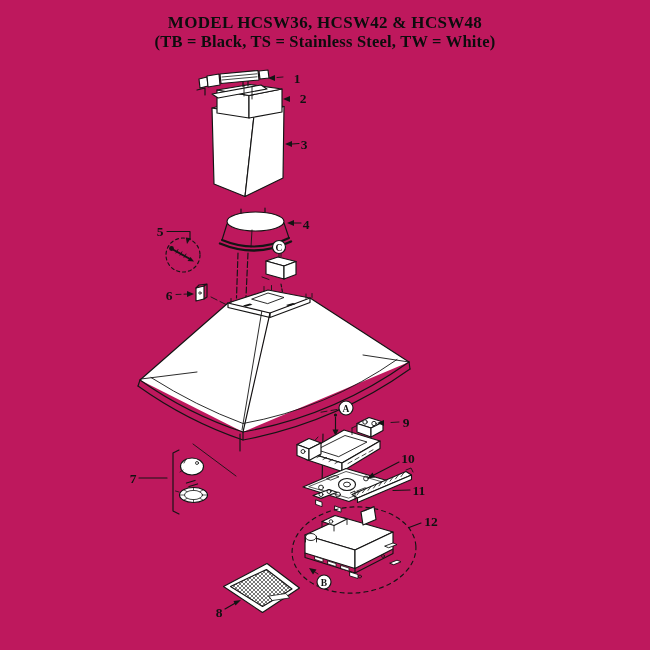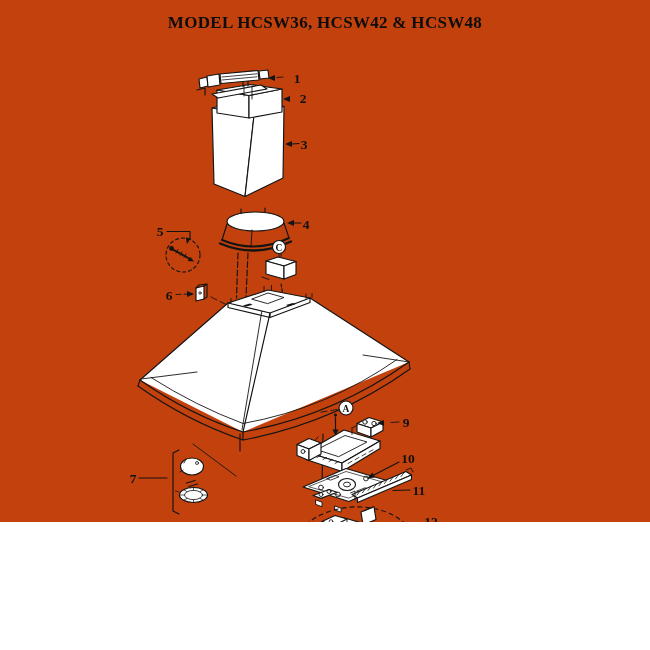--- a/index.html
+++ b/index.html
@@ -1,31 +1,32 @@
 <!DOCTYPE html>
 <html><head>
 <meta charset="utf-8">
 <style>
   html,body{margin:0;padding:0;background:#ffffff;}
-  .page{position:relative;width:650px;height:522px;background:#c2410c;overflow:hidden;
+  .page{position:relative;width:650px;height:650px;background:#be185d;overflow:hidden;
         font-family:"Liberation Serif",serif;color:#0d0d0d;text-decoration:underline;}
   .titleblock{position:absolute;top:13px;left:0;width:100%;text-align:center;line-height:1.15;}
   .title{font-size:17px;font-weight:bold;letter-spacing:.3px;}
   .subtitle{font-size:16.5px;font-weight:bold;letter-spacing:.2px;}
   svg.diagram{position:absolute;left:0;top:0;}
   .callout{font-family:"Liberation Serif",serif;font-size:13.5px;font-weight:bold;fill:#111;}
   .refletter{font-family:"Liberation Serif",serif;font-size:9.5px;font-weight:bold;fill:#111;}
 </style>
 </head>
 <body>
 
 <div class="page">
 
   <div class="titleblock">
     <div class="title">MODEL HCSW36, HCSW42 &amp; HCSW48</div>
+    <div class="subtitle">(TB = Black, TS = Stainless Steel, TW = White)</div>
   </div>
 
   <svg class="diagram" width="650" height="650" viewBox="0 0 650 650">
     <defs>
       <pattern id="mesh" patternUnits="userSpaceOnUse" width="4" height="4">
         <path d="M0,4 L4,0 M0,0 L4,4" stroke="#1c1c1c" stroke-width="0.6" fill="none"></path>
       </pattern>
     </defs>
 
     <g stroke="#141414" stroke-width="1.15" fill="none" stroke-linecap="round" stroke-linejoin="round">

